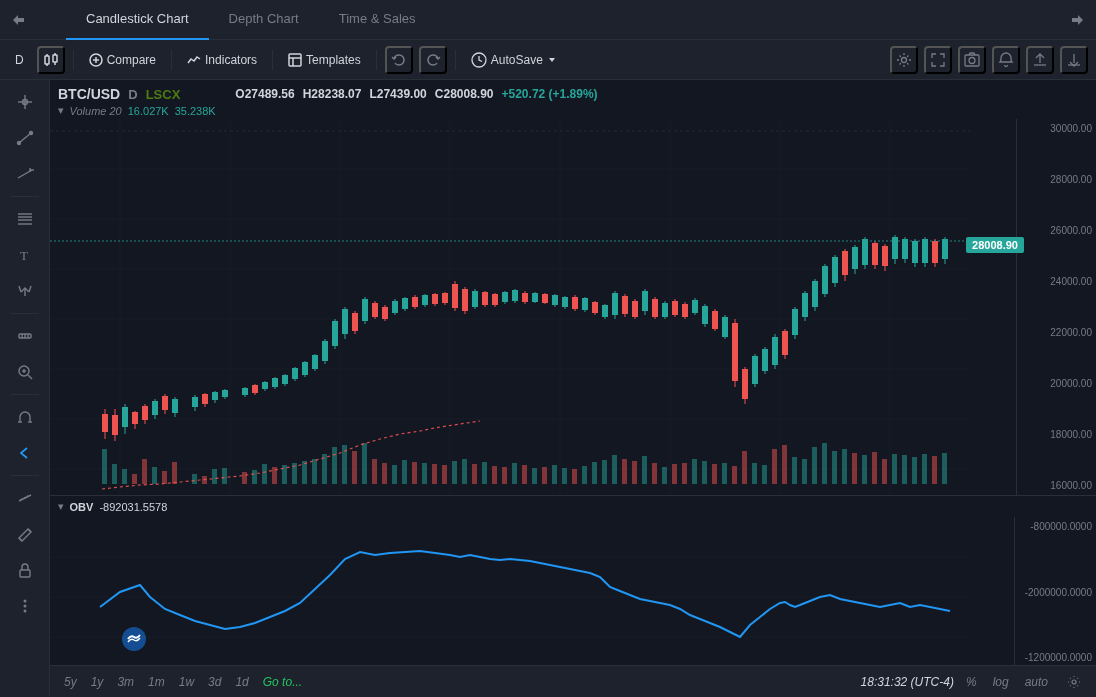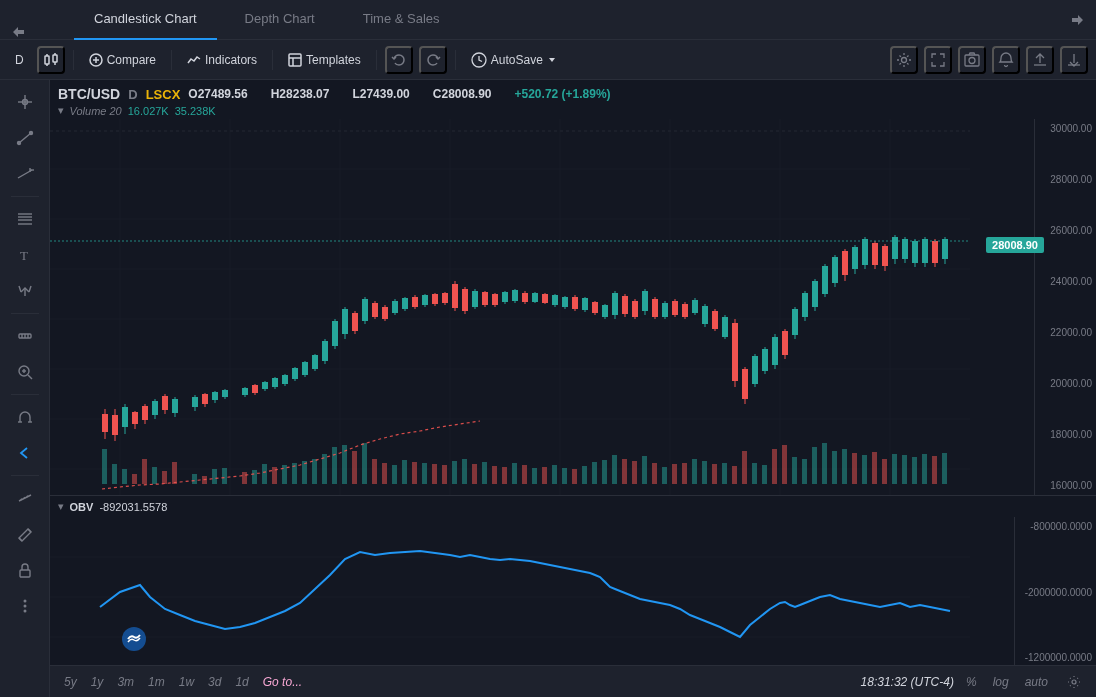--- a/index.html
+++ b/index.html
@@ -20,22 +20,22 @@
       display: flex;
       align-items: center;
       background: #1e222d;
       border-bottom: 1px solid #2a2e39;
       height: 40px;
       padding: 0 10px;
       justify-content: space-between;
     }
     .tabs-left {
       display: flex;
-      align-items: flex-end;
-      gap: 8px;
+      align-items: center;
+      gap: 0;
     }
     .tab {
       padding: 0 20px;
       height: 40px;
       display: flex;
       align-items: center;
       cursor: pointer;
       color: #787b86;
       font-size: 13px;
       border-bottom: 2px solid transparent;
@@ -169,22 +169,22 @@
     }
     .chart-symbol-row {
       display: flex;
       align-items: center;
       gap: 8px;
       font-size: 13px;
       font-weight: 600;
     }
     .symbol { color: #d1d4dc; font-size: 14px; font-weight: 700; }
     .timeframe { color: #787b86; }
-    .exchange { color: #eab308; }
-    .ohlc-data { display: flex; gap: 23px; align-items: flex-start; font-size: 12px; }
+    .exchange { color: #4d7c0f; }
+    .ohlc-data { display: flex; gap: 8px; align-items: flex-start; font-size: 12px; margin-left: 47px; }
     .ohlc-o { color: #d1d4dc; }
     .ohlc-h { color: #d1d4dc; }
     .ohlc-l { color: #d1d4dc; }
     .ohlc-c { color: #d1d4dc; }
     .ohlc-chg { color: #26a69a; }
     .volume-row {
       display: flex;
       align-items: center;
       gap: 6px;
       font-size: 11px;
@@ -200,33 +200,33 @@
       position: relative;
       display: flex;
     }
     .candle-chart-svg {
       flex: 1;
     }
 
     
     .price-label {
       position: absolute;
-      right: 52px;
+      right: 72px;
       background: #26a69a;
       color: #fff;
       font-size: 11px;
       font-weight: 600;
       padding: 2px 6px;
       border-radius: 2px;
       white-space: nowrap;
     }
 
     
     .price-axis {
-      width: 62px;
+      width: 80px;
       background: #131722;
       border-left: 1px solid #2a2e39;
       display: flex;
       flex-direction: column;
       justify-content: space-between;
       padding: 4px 4px;
       font-size: 10px;
       color: #787b86;
     }
     .price-tick {
@@ -291,21 +291,21 @@
       border-radius: 3px;
       cursor: pointer;
       color: #787b86;
       font-size: 12px;
       background: transparent;
     }
     .goto-btn {
       padding: 2px 6px;
       border-radius: 3px;
       cursor: pointer;
-      color: #f9a8d4;
+      color: #22c55e;
       font-size: 12px;
       background: transparent;
     }
     .bottom-right {
       display: flex;
       align-items: center;
       gap: 8px;
       color: #787b86;
       font-size: 12px;
     }

